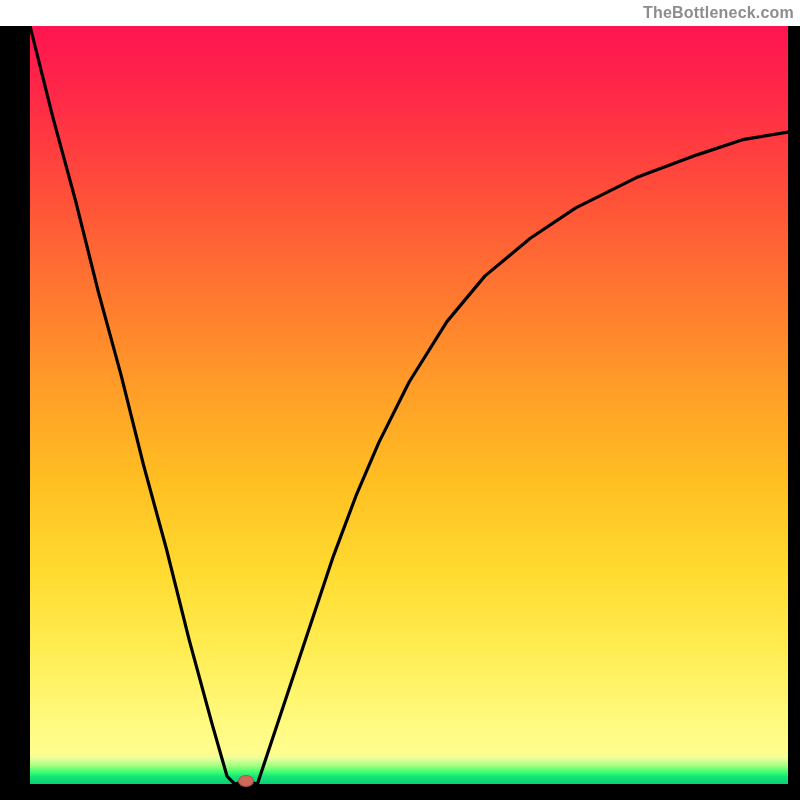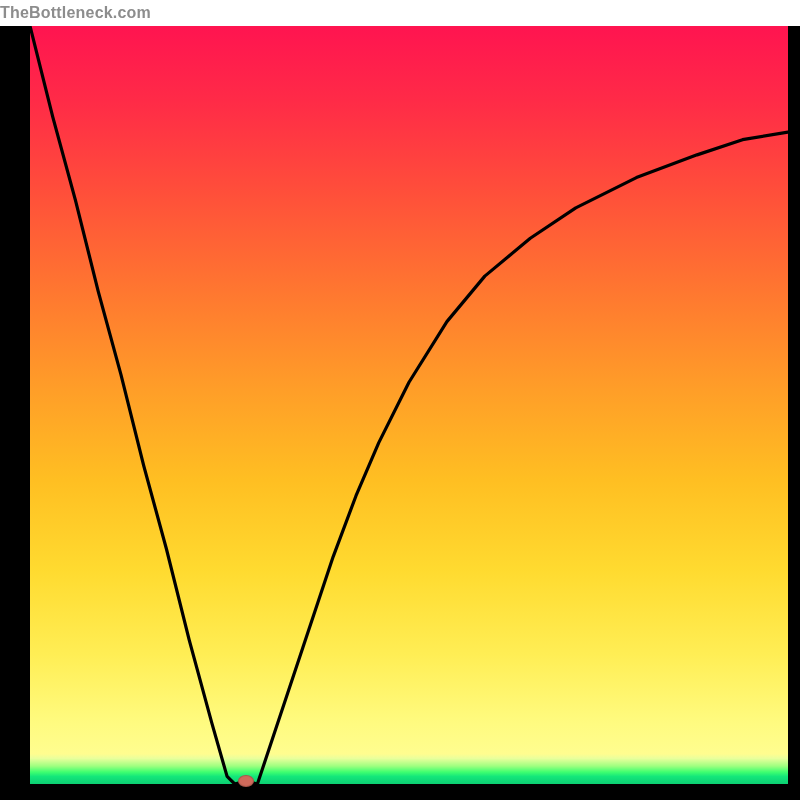--- a/index.html
+++ b/index.html
@@ -18,21 +18,21 @@
     background: #000;
   }
   .topbar {
     position: absolute;
     top: 0;
     left: 0;
     right: 0;
     height: 26px;
     background: #fff;
     display: flex;
-    justify-content: flex-start;
+    justify-content: flex-end;
     align-items: center;
     padding-right: 6px;
     box-sizing: border-box;
   }
   .topbar span {
     color: #8d8d8d;
     font-size: 16px;
     font-weight: 600;
     letter-spacing: 0.2px;
   }

